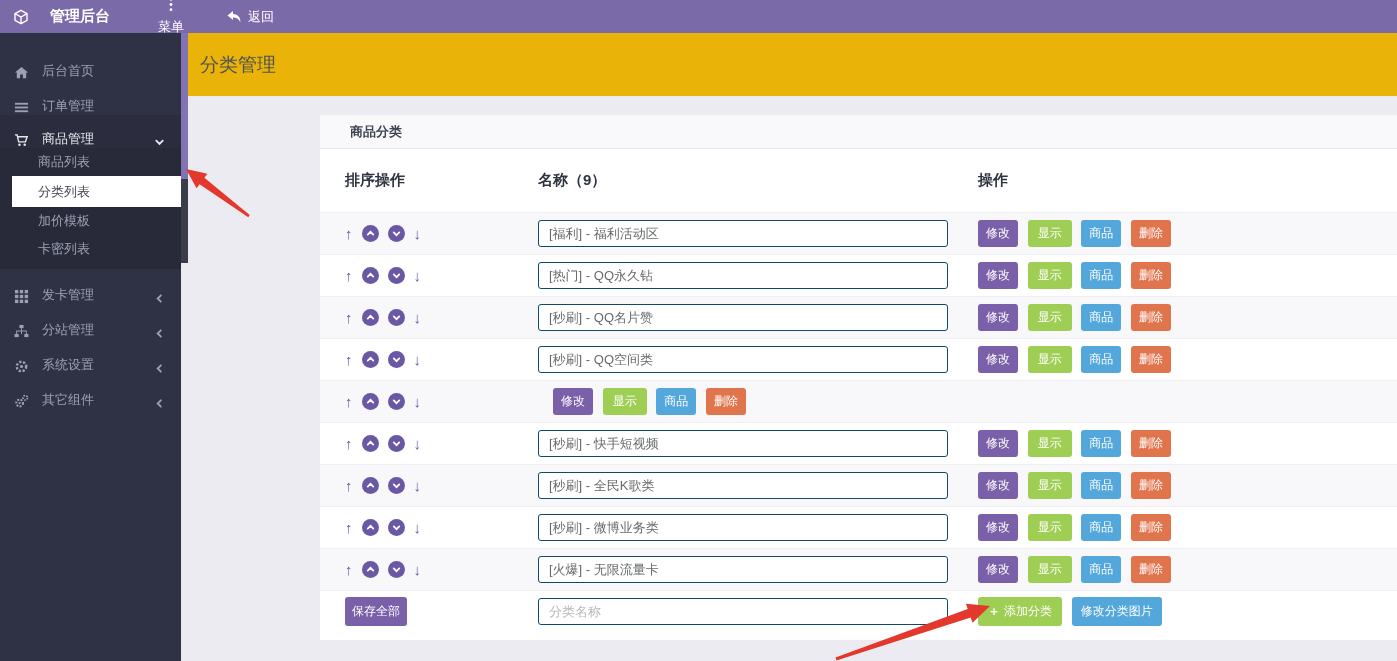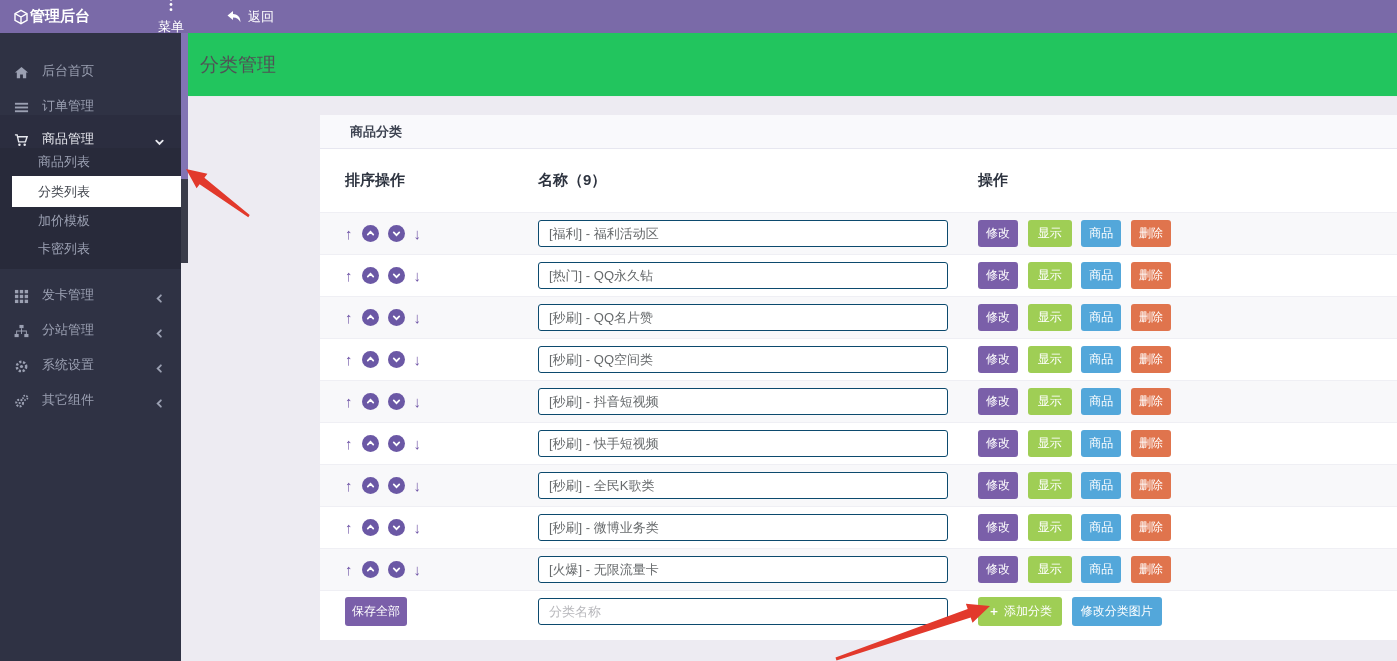--- a/index.html
+++ b/index.html
@@ -3,21 +3,21 @@
 <meta charset="utf-8">
 <style>
   * { margin:0; padding:0; box-sizing:border-box; }
   html,body { width:1397px; height:661px; overflow:hidden; }
   body { font-family:"Liberation Sans","DejaVu Sans",sans-serif; font-size:13px; }
   .screen { position:relative; width:1397px; height:661px; background:#EDEBF2; overflow:hidden; }
 
   
   .topbar { position:absolute; left:0; top:0; width:100%; height:33px; background:#7A6AA8;
             display:flex; align-items:center; color:#fff; z-index:5; }
-  .brand { display:flex; align-items:center; gap:1px; padding-left:13px; width:148px; font-size:15px; font-weight:bold; }
+  .brand { display:flex; align-items:center; gap:21px; padding-left:13px; width:148px; font-size:15px; font-weight:bold; }
   .topbar-link { display:flex; align-items:center; gap:6px; color:#fff; font-size:13px; cursor:pointer; }
   .topbar-link.menu { margin-left:10px;flex-direction:column; }
   .topbar-link.back { margin-left:42px; }
   .topbar svg { display:block; }
 
   
   .sidebar { position:absolute; left:0; top:33px; width:181px; height:628px; background:#2F3244; }
   .side-item { display:flex; align-items:flex-end; height:35px; padding:0 16px 0 14px; color:#9BA0B2;
                font-size:13px; cursor:pointer; }
   .side-item .icn { width:15px; height:15px; margin-right:13px; display:flex; align-items:center; justify-content:center; }
@@ -29,21 +29,21 @@
   .sub-item.active { background:#FFFFFF; color:#43474F; height:31px; margin-left:12px; padding-left:26px; }
   .chev { color:#9BA0B2; display:flex; }
   .parent-open .chev { color:#E8E9EF; }
 
   
   .side-scroll-track { position:absolute; left:181px; top:33px; width:7px; height:230px; background:#3A3C4A; }
   .side-scroll-thumb { position:absolute; left:181px; top:33px; width:7px; height:146px; background:#8274B4; }
 
   
   .content { position:absolute; left:188px; top:33px; right:0; bottom:0; background:#EDEBF2; }
-  .page-head { height:64px; background:#22c55e; border-bottom:1px solid #E7EAEC; display:flex; align-items:center; padding-left:12px; }
+  .page-head { height:64px; background:#eab308; border-bottom:1px solid #E7EAEC; display:flex; align-items:center; padding-left:12px; }
   .page-head h1 { font-size:19px; font-weight:400; color:#4F5255; }
 
   .card { position:absolute; left:132px; top:82px; right:0; background:#FFFFFF; }
   .card-header { height:34px; background:#F9F9FC; border-bottom:1px solid #E7E7F0;
                  display:flex; align-items:center; padding-left:30px; font-size:13px; font-weight:bold; color:#3E4452; }
 
   .thead { display:flex; align-items:center; height:63px; }
   .th { font-size:15px; font-weight:bold; color:#2E3440; }
   .cell-sort { width:218px; padding-left:25px; flex:none; }
   .cell-name { width:425px; flex:none; }
@@ -369,23 +369,20 @@
           </svg>
         </span>
         <span class="sort-circle">
           <svg width="11" height="11" viewBox="0 0 12 12" fill="none" stroke="#fff" stroke-width="1.9" stroke-linecap="round">
             <path d="M3 4.8 L6 7.8 L9 4.8"></path>
           </svg>
         </span>
         <span class="sort-arrow">↓</span>
       </span>
     </div>
-    <div class="cell-name">
-      <input class="name-input" value="[秒刷] - 抖音短视频" style="">
-    </div>
     <div class="cell-actions">
       <button class="btn btn-purple">修改</button>
       <button class="btn btn-green">显示</button>
       <button class="btn btn-blue">商品</button>
       <button class="btn btn-orange">删除</button>
     </div>
   </div>
           <div class="trow">
     <div class="cell-sort">
       <span class="sort-group">

